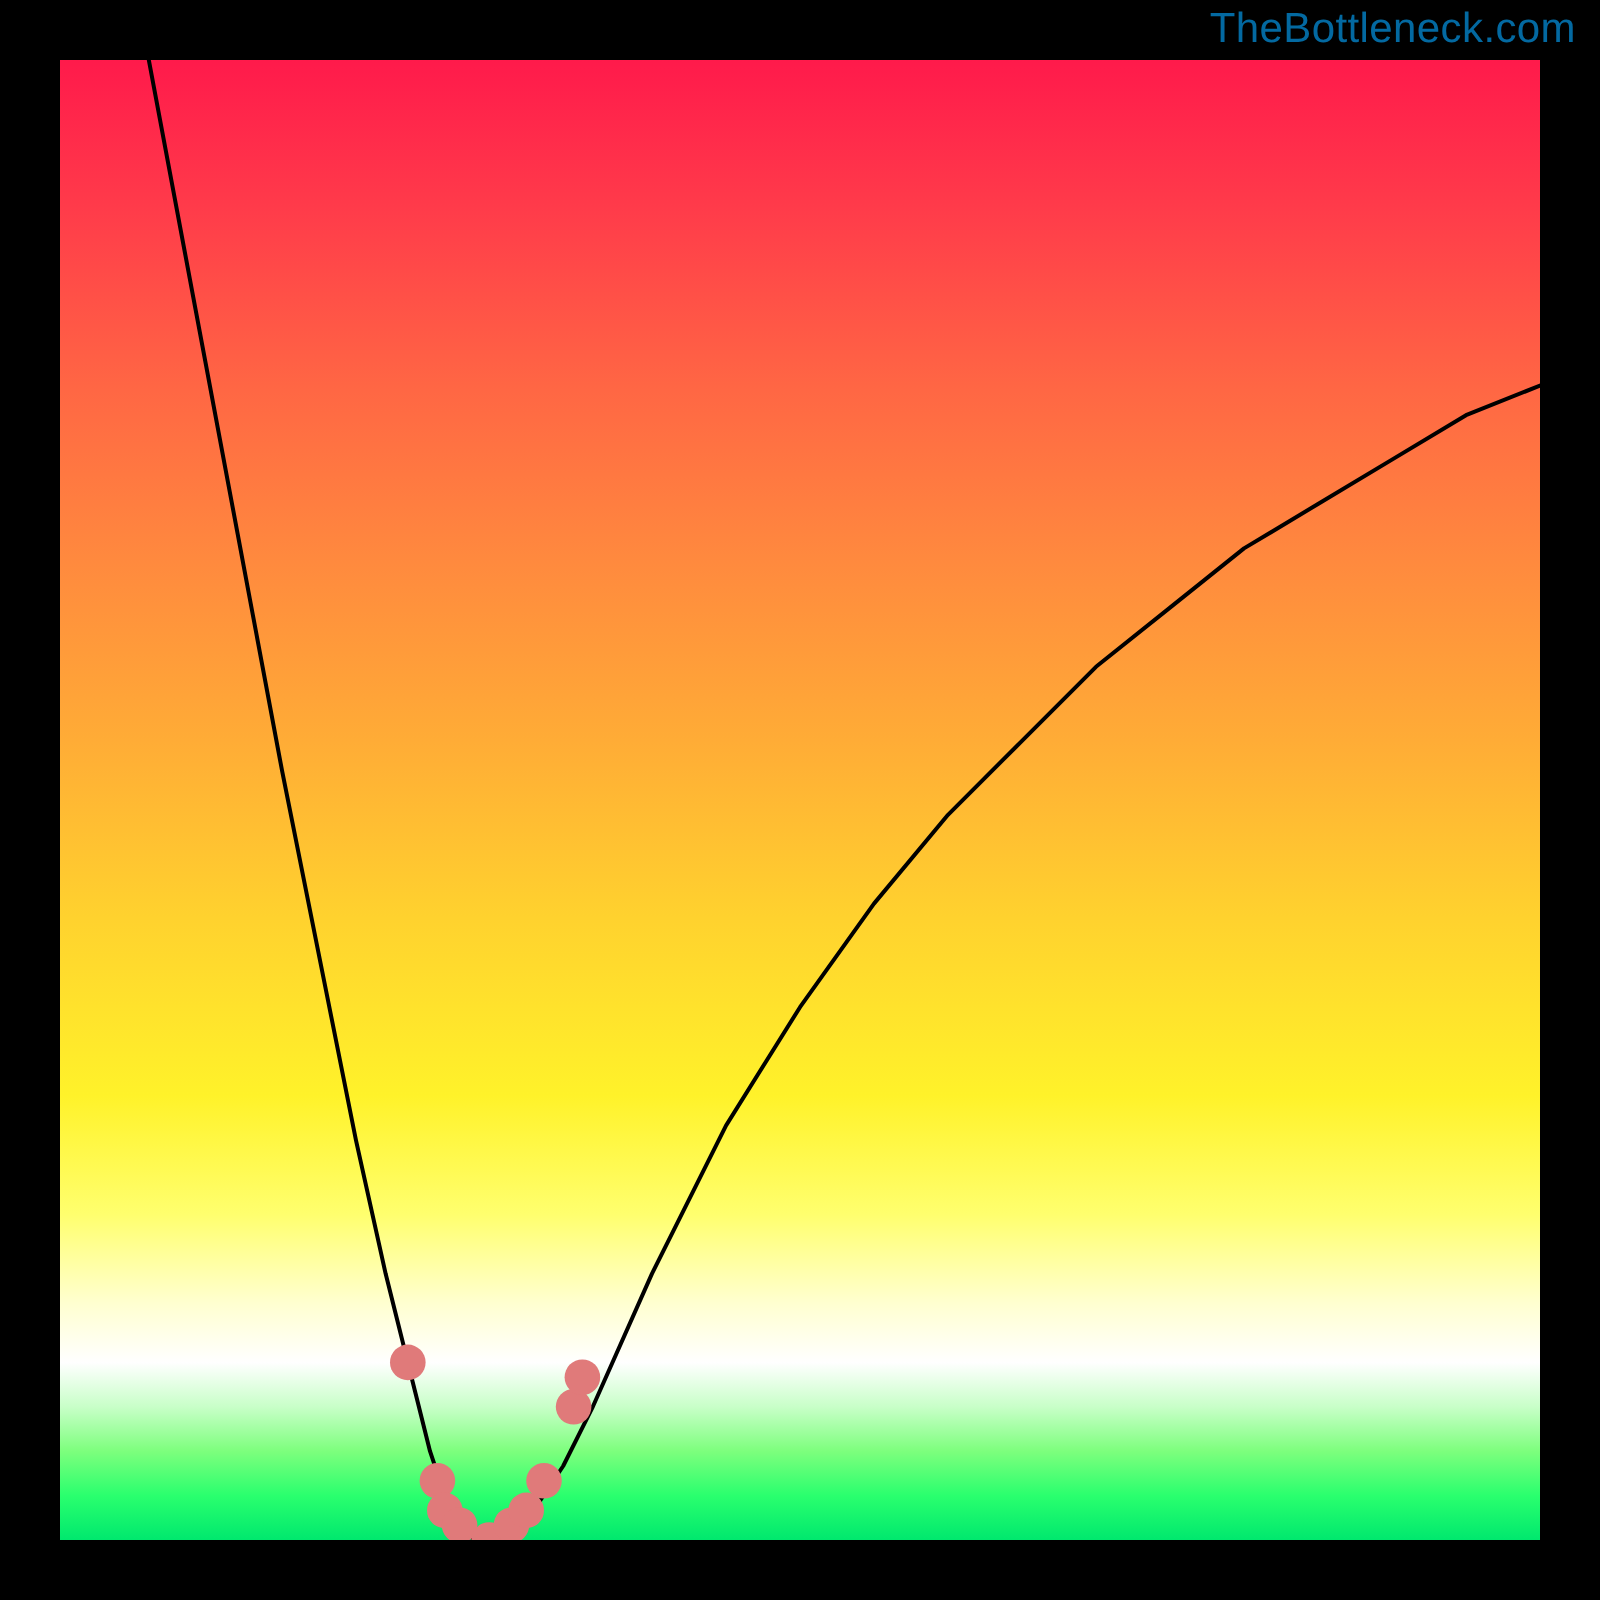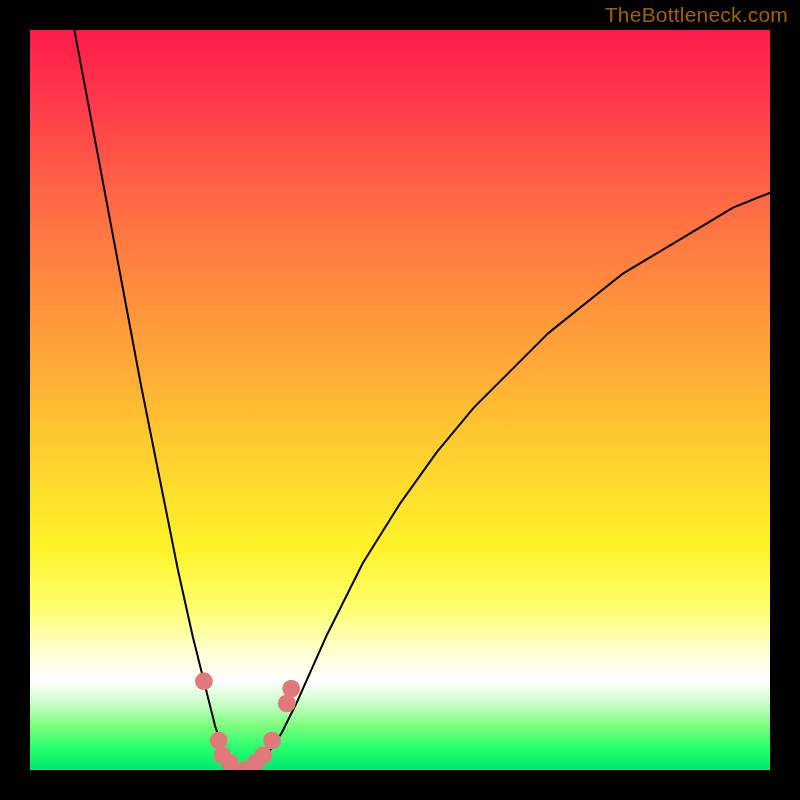--- a/index.html
+++ b/index.html
@@ -38,21 +38,21 @@
       #7dff7d 94%,
       #2aff6e 97%,
       #00e86e 100%
     );
     overflow: hidden;
   }
   .watermark {
     position: absolute;
     top: 3px;
     right: 12px;
-    color: #a16207;
+    color: #0369a1;
     font-size: 21px;
     font-weight: 400;
     letter-spacing: 0.2px;
     user-select: none;
   }
   svg.curve {
     position: absolute;
     left: 0;
     top: 0;
     width: 740px;

